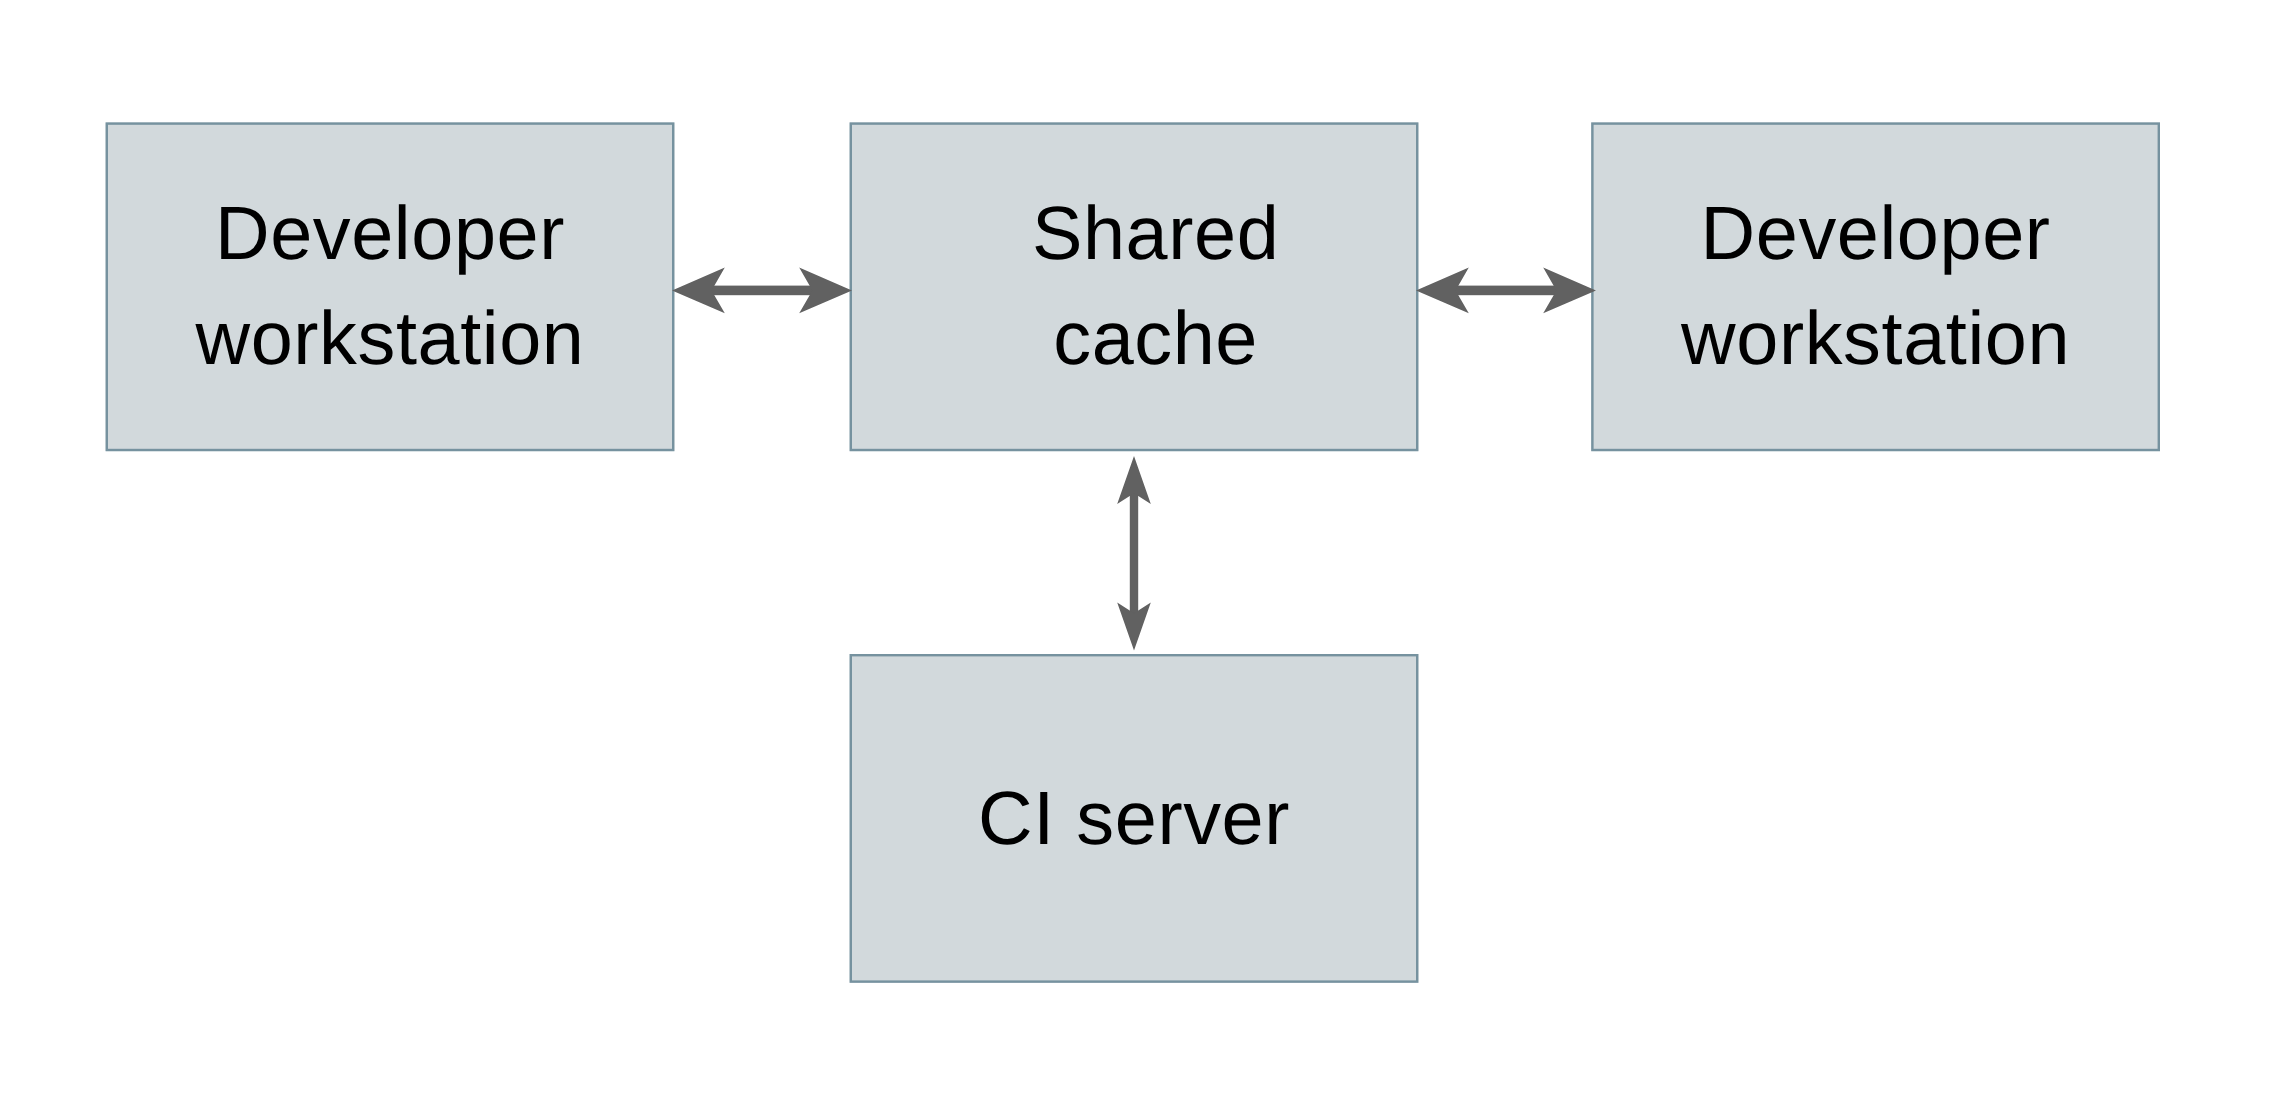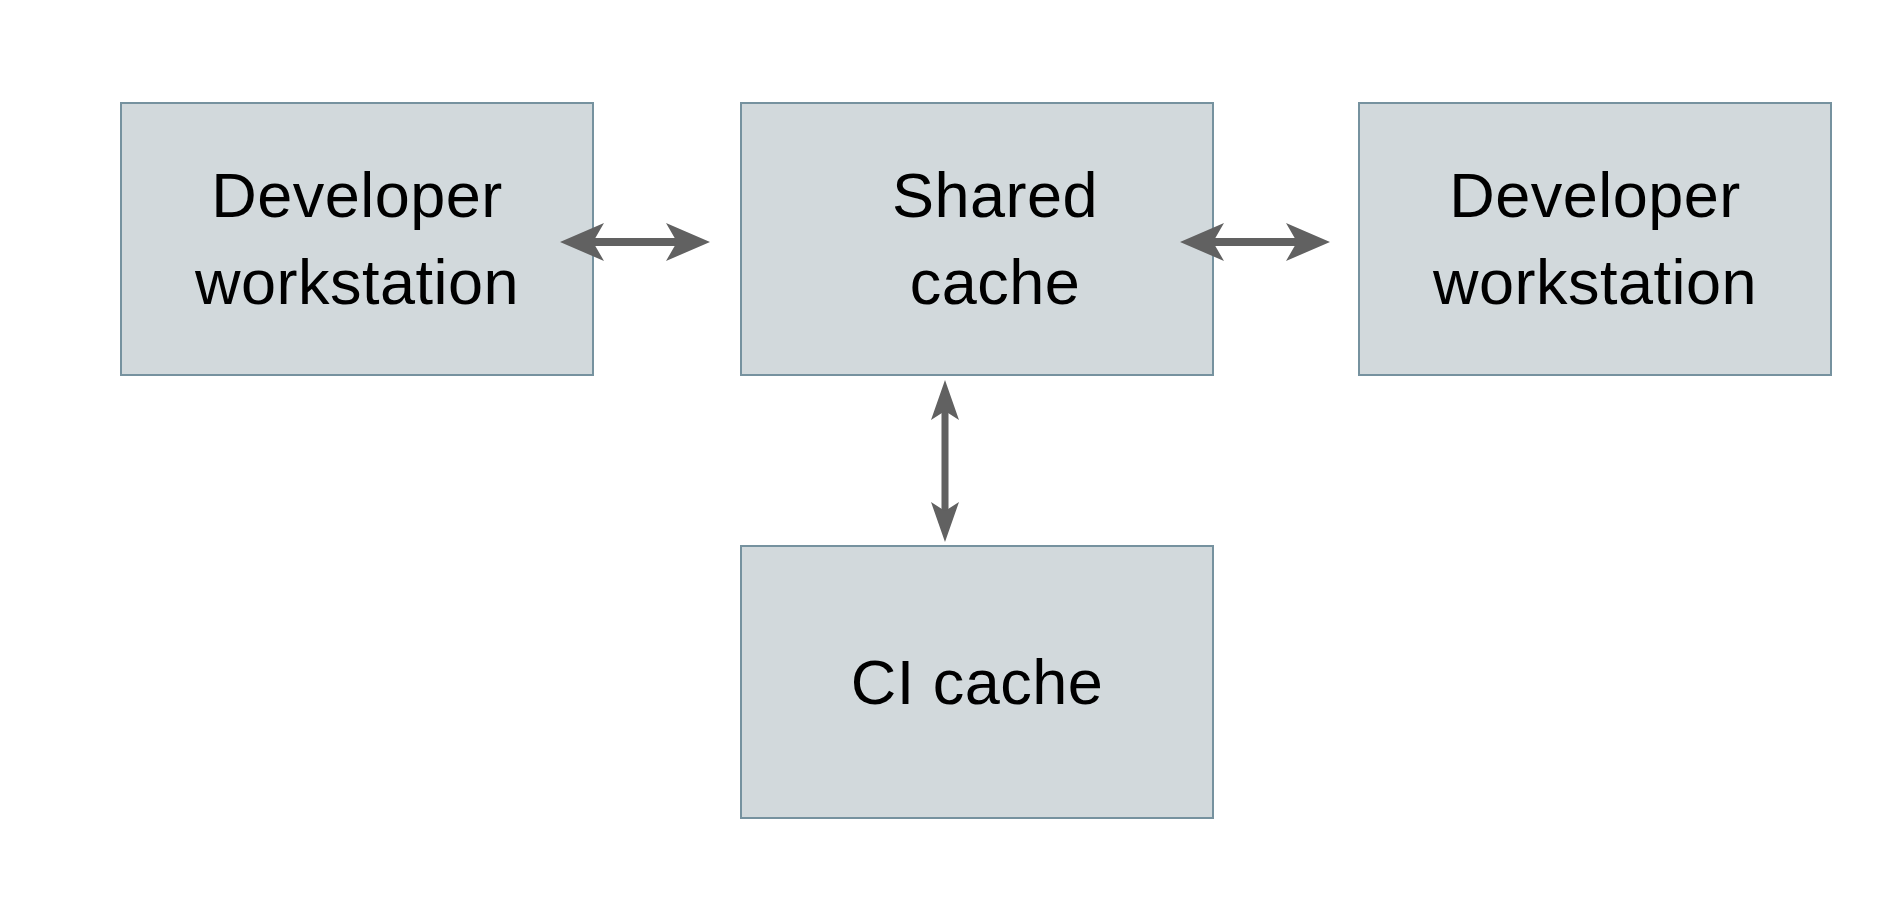--- a/index.html
+++ b/index.html
@@ -19,21 +19,20 @@
     position: absolute;
     width: 474px;
     height: 274px;
     background: var(--node-fill, #d2d9dc);
     border: 2px solid var(--node-border, #76929f);
     box-sizing: border-box;
     display: flex;
     align-items: center;
     justify-content: center;
     text-align: center;
-    margin-left: 32px;
   }
   .node-label {
     font-size: 63px;
     line-height: 1.38;
     color: var(--text-color, #000000);
     white-space: pre-line;
     letter-spacing: 0.5px;
   }
   .node-dev-left   { left: 88px;   top: 102px; }
   .node-cache      { left: 708px;  top: 102px; padding-left: 36px; }
@@ -63,21 +62,21 @@
     <span class="node-label">Shared
 cache</span>
   </div>
 
   <div class="node node-dev-right">
     <span class="node-label">Developer
 workstation</span>
   </div>
 
   <div class="node node-ci">
-    <span class="node-label">CI cache</span>
+    <span class="node-label">CI server</span>
   </div>
 
   <div class="edge edge-left">
     <svg width="154" height="48" viewBox="0 0 154 48" xmlns="http://www.w3.org/2000/svg">
       <rect x="32" y="20" width="90" height="8" fill="currentColor"></rect>
       <path d="M2,24 L46,5 L35,24 L46,43 Z" fill="currentColor"></path>
       <path d="M152,24 L108,5 L119,24 L108,43 Z" fill="currentColor"></path>
     </svg>
   </div>
 

